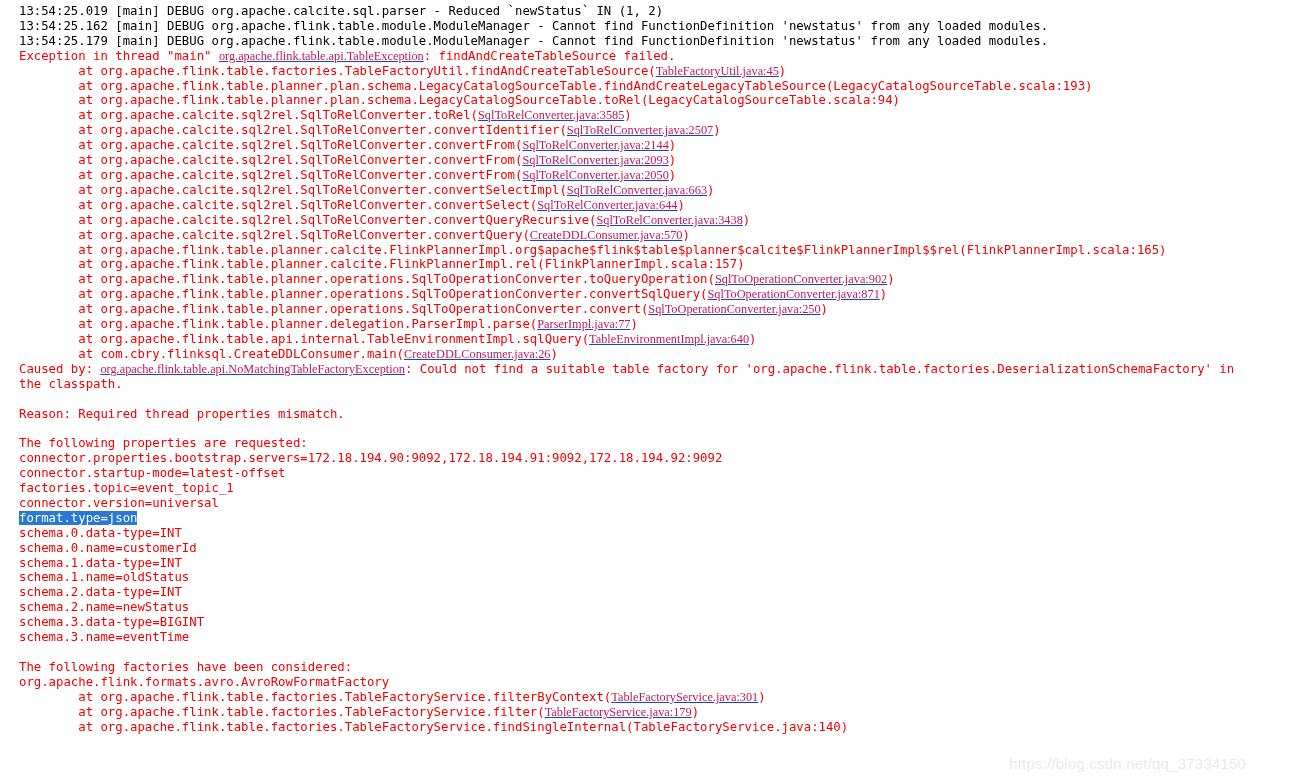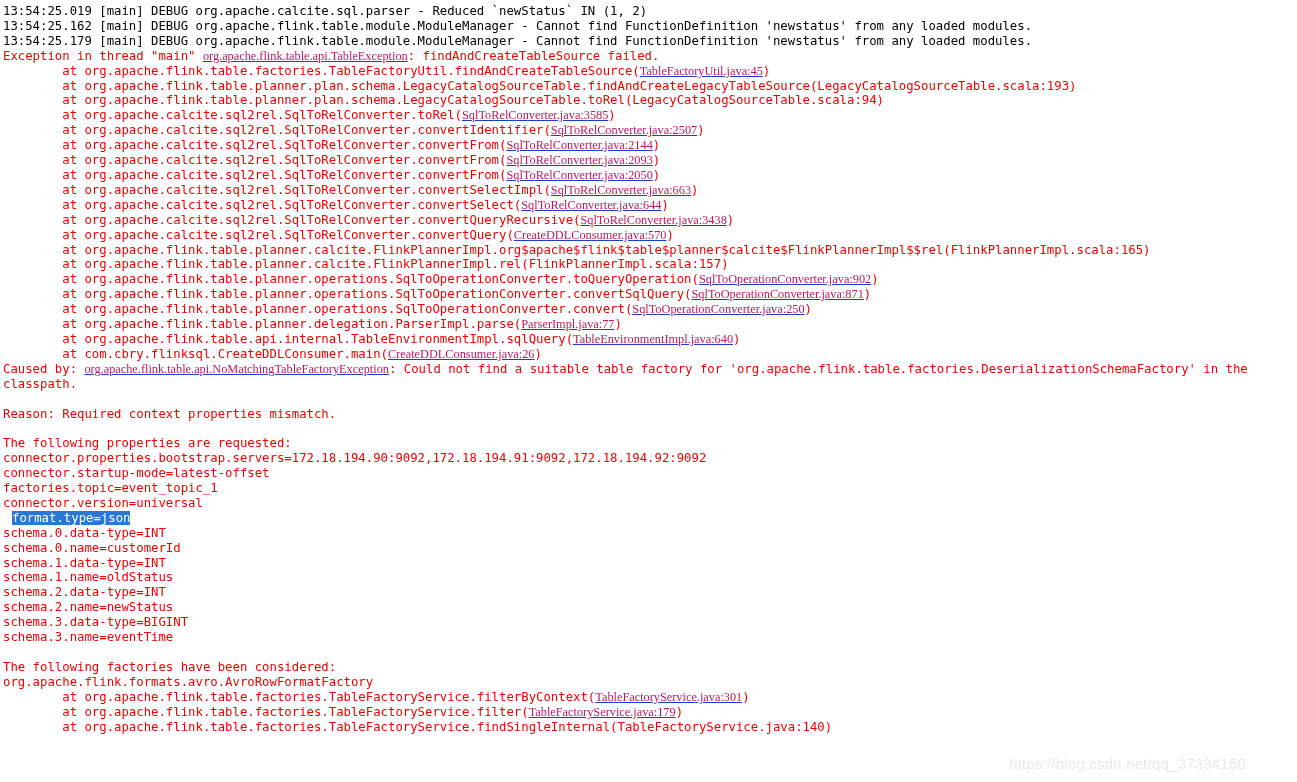--- a/index.html
+++ b/index.html
@@ -13,21 +13,21 @@
     height: 782px;
     overflow: hidden;
     font-family: "DejaVu Sans Mono", "Liberation Mono", monospace;
   }
 
   #console {
     position: relative;
     width: 1255px;
     height: 782px;
     background: #ffffff;
-    padding: 4px 0 0 0;
+    padding: 4px 0 0 16px;
     box-sizing: border-box;
     overflow: hidden;
   }
 
   .line {
     font-family: "DejaVu Sans Mono", "Liberation Mono", monospace;
     font-size: 12.3px;
     line-height: 14.92px;
     height: 14.92px;
     white-space: pre;
@@ -64,21 +64,20 @@
     text-underline-offset: 1px;
     cursor: pointer;
     font-family: Liberation Serif, serif;
   }
 
   
   .sel {
     background: #2878d4;
     color: #ffffff;
     text-decoration: none;
-    margin-left: 9px;
   }
 
   .watermark {
     position: absolute;
     right: 9px;
     bottom: 10px;
     font-family: "Liberation Sans", "DejaVu Sans", sans-serif;
     font-size: 15px;
     color: #e9e9e9;
     letter-spacing: 0.2px;
@@ -111,21 +110,21 @@
       <div class="line err"><span>        at org.apache.flink.table.planner.calcite.FlinkPlannerImpl.org$apache$flink$table$planner$calcite$FlinkPlannerImpl$$rel(FlinkPlannerImpl.scala:165)</span></div>
       <div class="line err"><span>        at org.apache.flink.table.planner.calcite.FlinkPlannerImpl.rel(FlinkPlannerImpl.scala:157)</span></div>
       <div class="line err"><span>        at org.apache.flink.table.planner.operations.SqlToOperationConverter.toQueryOperation(</span><span class="lnk">SqlToOperationConverter.java:902</span><span>)</span></div>
       <div class="line err"><span>        at org.apache.flink.table.planner.operations.SqlToOperationConverter.convertSqlQuery(</span><span class="lnk">SqlToOperationConverter.java:871</span><span>)</span></div>
       <div class="line err"><span>        at org.apache.flink.table.planner.operations.SqlToOperationConverter.convert(</span><span class="lnk">SqlToOperationConverter.java:250</span><span>)</span></div>
       <div class="line err"><span>        at org.apache.flink.table.planner.delegation.ParserImpl.parse(</span><span class="lnk">ParserImpl.java:77</span><span>)</span></div>
       <div class="line err"><span>        at org.apache.flink.table.api.internal.TableEnvironmentImpl.sqlQuery(</span><span class="lnk">TableEnvironmentImpl.java:640</span><span>)</span></div>
       <div class="line err"><span>        at com.cbry.flinksql.CreateDDLConsumer.main(</span><span class="lnk">CreateDDLConsumer.java:26</span><span>)</span></div>
       <div class="line err wrapline"><span>Caused by: </span><span class="lnk">org.apache.flink.table.api.NoMatchingTableFactoryException</span><span>: Could not find a suitable table factory for 'org.apache.flink.table.factories.DeserializationSchemaFactory' in the classpath.</span></div>
       <div class="line blank"><span> </span></div>
-      <div class="line err"><span>Reason: Required context properties mismatch.</span></div>
+      <div class="line err"><span>Reason: Required thread properties mismatch.</span></div>
       <div class="line blank"><span> </span></div>
       <div class="line err"><span>The following properties are requested:</span></div>
       <div class="line err"><span>connector.properties.bootstrap.servers=172.18.194.90:9092,172.18.194.91:9092,172.18.194.92:9092</span></div>
       <div class="line err"><span>connector.startup-mode=latest-offset</span></div>
       <div class="line err"><span>factories.topic=event_topic_1</span></div>
       <div class="line err"><span>connector.version=universal</span></div>
       <div class="line err"><span class="sel">format.type=json</span></div>
       <div class="line err"><span>schema.0.data-type=INT</span></div>
       <div class="line err"><span>schema.0.name=customerId</span></div>
       <div class="line err"><span>schema.1.data-type=INT</span></div>

